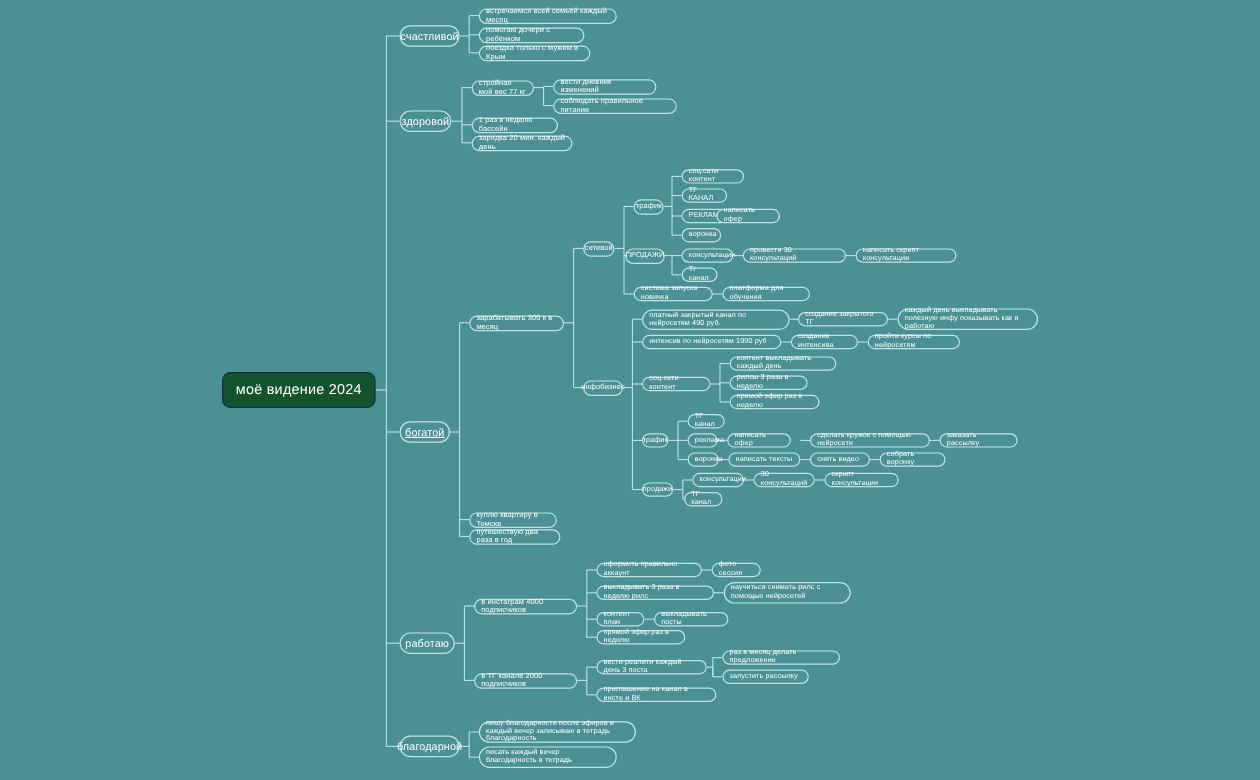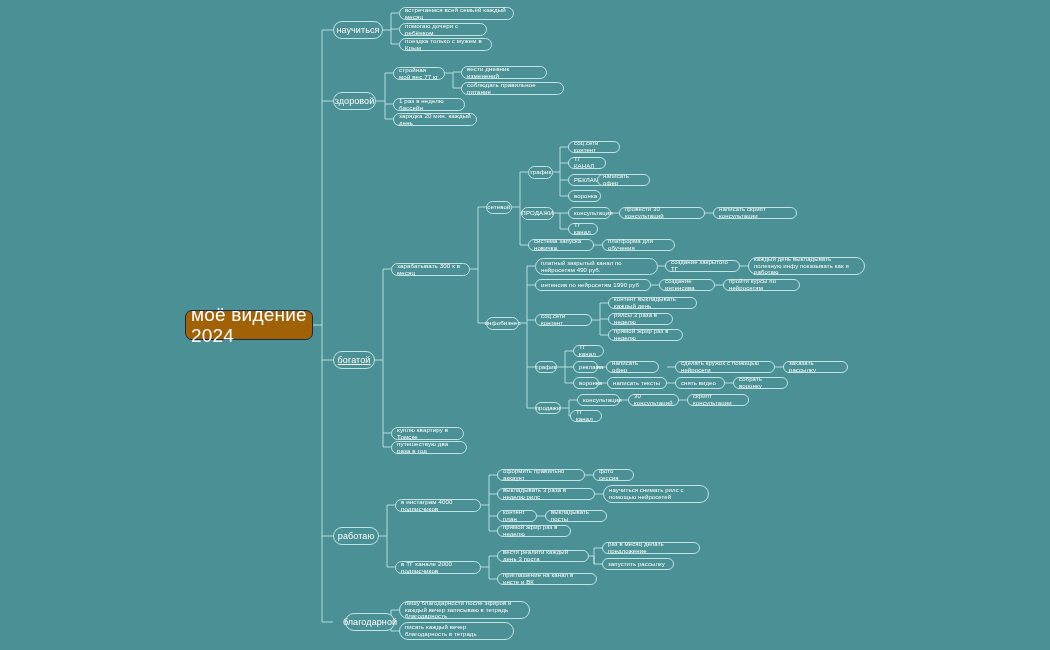--- a/index.html
+++ b/index.html
@@ -20,25 +20,25 @@
     background:#4a9094;
     color:#ffffff;
     display:flex;
     align-items:center;
     padding:2px 5px;
     line-height:1.12;
     letter-spacing:0.1px;
     white-space:normal;
   }
   .root{
-    background:#a16207;
+    background:#14532d;
     border:1px solid #1b2a4a;
     border-radius:7px;
     color:#ffffff;
-    font-size:19px;
+    font-size:12px;
     justify-content:center;
     letter-spacing:0.2px;
   }
   .lvl1{font-size:9px;justify-content:center;border-radius:10px;}
   .lvl2{font-size:6.2px;}
   .lvl3{font-size:6.2px;}
   .lvl4{font-size:6px;}
   .center{justify-content:center;}
 </style>
 </head>
@@ -177,25 +177,25 @@
 
       <path d="M383 622 H391"></path>
       <path d="M391 610 V631"></path>
       <path d="M391 610 H399"></path>
       <path d="M391 631 H399"></path>
     </g>
   </svg>
 
   <div class="node root" style="left:185px;top:310px;width:128px;height:30px;">моё видение 2024</div>
 
-  <div class="node lvl1 center" style="left:333px;top:21px;width:50px;height:18px;">научиться</div>
+  <div class="node lvl1 center" style="left:333px;top:21px;width:50px;height:18px;">счастливой</div>
   <div class="node lvl1 center" style="left:333px;top:92px;width:43px;height:18px;">здоровой</div>
   <div class="node lvl1 center" style="left:333px;top:351px;width:42px;height:18px;text-decoration:underline;">богатой</div>
   <div class="node lvl1 center" style="left:333px;top:527px;width:46px;height:18px;">работаю</div>
-  <div class="node lvl1 center" style="left:345px;top:613px;width:50px;height:18px;">благодарной</div>
+  <div class="node lvl1 center" style="left:333px;top:613px;width:50px;height:18px;">благодарной</div>
 
   <div class="node lvl2" style="left:399px;top:7px;width:115px;height:13px;">встречаемся всей семьёй каждый месяц</div>
   <div class="node lvl2" style="left:399px;top:23px;width:88px;height:13px;">помогаю дочери с ребёнком</div>
   <div class="node lvl2" style="left:399px;top:38px;width:93px;height:13px;">поездка только с мужем в Крым</div>
 
   <div class="node lvl2" style="left:393px;top:67px;width:52px;height:13px;">стройная мой вес 77 кг</div>
   <div class="node lvl2" style="left:461px;top:66px;width:86px;height:13px;">вести дневник изменений</div>
   <div class="node lvl2" style="left:461px;top:82px;width:103px;height:13px;">соблюдать правильное питание</div>
   <div class="node lvl2" style="left:393px;top:98px;width:72px;height:13px;">1 раз в неделю бассейн</div>
   <div class="node lvl2" style="left:393px;top:113px;width:84px;height:13px;">зарядка 20 мин. каждый день</div>

